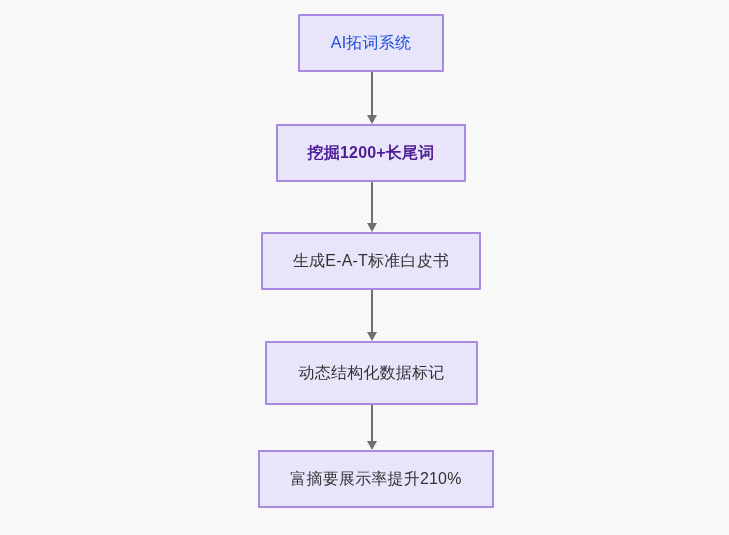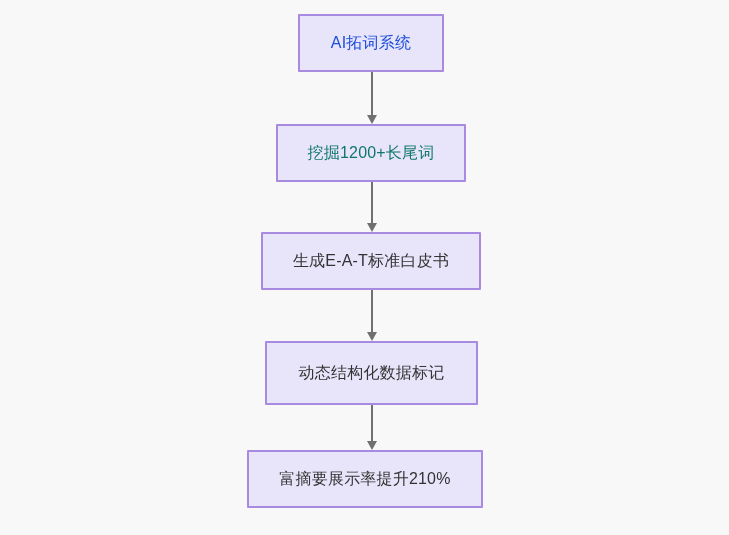--- a/index.html
+++ b/index.html
@@ -72,26 +72,26 @@
     <div class="edge-head" style="top: 42px; border-top-color: rgb(112, 112, 112);"></div>
   </div>
   <div class="edge" style="left: 371px; top: 399px; height: 51px;">
     <div class="edge-line" style="height: 43px; background: rgb(112, 112, 112);"></div>
     <div class="edge-head" style="top: 42px; border-top-color: rgb(112, 112, 112);"></div>
   </div>
 
   <div class="node" style="left: 298px; top: 14px; width: 146px; height: 58px; background: rgb(232, 229, 251); border-color: rgb(168, 138, 224); color: #1d4ed8;">
     <span>AI拓词系统</span>
   </div>
-  <div class="node" style="left: 276px; top: 124px; width: 190px; height: 58px; background: rgb(232, 229, 251); border-color: rgb(168, 138, 224); color: #0f766e;">
+  <div class="node" style="left: 276px; top: 124px; width: 190px; height: 58px; background: rgb(232, 229, 251); border-color: rgb(168, 138, 224); color: #4c1d95; font-weight: bold;">
     <span>挖掘1200+长尾词</span>
   </div>
   <div class="node" style="left: 261px; top: 232px; width: 220px; height: 58px; background: rgb(232, 229, 251); border-color: rgb(168, 138, 224); color: rgb(51, 51, 51); text-align: right;">
     <span>生成E-A-T标准白皮书</span>
   </div>
   <div class="node" style="left: 265px; top: 341px; width: 213px; height: 64px; background: rgb(232, 229, 251); border-color: rgb(168, 138, 224); color: rgb(51, 51, 51);">
     <span>动态结构化数据标记</span>
   </div>
-  <div class="node" style="left: 247px; top: 450px; width: 236px; height: 58px; background: rgb(232, 229, 251); border-color: rgb(168, 138, 224); color: rgb(51, 51, 51);">
+  <div class="node" style="left: 258px; top: 450px; width: 236px; height: 58px; background: rgb(232, 229, 251); border-color: rgb(168, 138, 224); color: rgb(51, 51, 51);">
     <span>富摘要展示率提升210%</span>
   </div>
 
 </div>
 
 </body></html>

